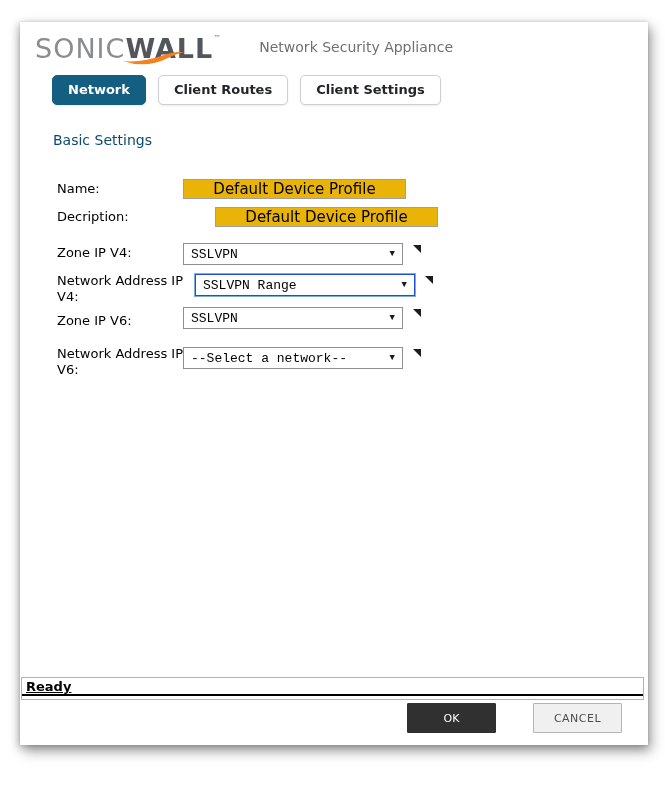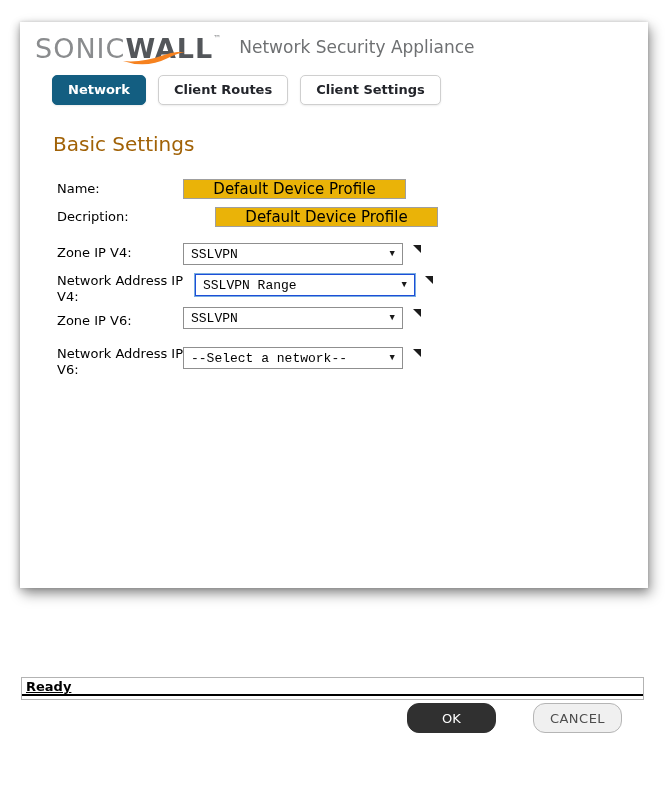--- a/index.html
+++ b/index.html
@@ -1,39 +1,39 @@
 <!DOCTYPE html>
 <html><head>
 <meta charset="utf-8">
 <style>
   * { margin:0; padding:0; box-sizing:border-box; }
   html,body { width:665px; height:788px; background:#ffffff; font-family:"DejaVu Sans","Liberation Sans",sans-serif; }
   .dialog-card {
-    position:absolute; left:20px; top:22px; width:628px; height:566px;
+    position:absolute; left:20px; top:22px; width:628px; height:723px;
     background:#ffffff;
     box-shadow: 3px 6px 12px rgba(0,0,0,0.38), -2px 2px 8px rgba(0,0,0,0.18), 0 0 3px rgba(0,0,0,0.12);
   }
   
   .header { position:absolute; left:15px; top:10px; display:flex; align-items:center; }
   .logo { position:relative; font-size:27px; letter-spacing:1px; line-height:34px; white-space:nowrap; }
   .logo .part1 { color:#8a8c8e; font-weight:400; }
   .logo .part2 { color:#53565a; font-weight:700; }
   .logo .tm { font-size:8px; color:#8a8c8e; vertical-align:top; line-height:14px; font-weight:400; }
   .swoosh { position:absolute; left:87px; bottom:0px; width:64px; height:14px; }
-  .product-name { margin-left:17px; font-size:17px; color:#6e7072; position:relative; top:-2px; }
+  .product-name { margin-left:37px; font-size:14px; color:#6e7072; position:relative; top:-2px; }
   
   .tabs { position:absolute; left:32px; top:53px; display:flex; gap:12px; }
   .tab {
     height:30px; line-height:28px; padding:0 15px; font-size:13px; font-weight:bold;
     border-radius:5px; border:1px solid #cfcfcf; background:#ffffff; color:#23252b;
     box-shadow:0 1px 2px rgba(0,0,0,0.08); cursor:default; white-space:nowrap;
   }
   .tab.active { background:#135e81; border-color:#135e81; color:#ffffff; }
   
-  .section-title { position:absolute; left:33px; top:110px; font-size:20px; color:#a16207; }
+  .section-title { position:absolute; left:33px; top:110px; font-size:14px; color:#0c4a6e; }
   
   .row { position:absolute; display:flex; align-items:flex-start; }
   .row .lbl { width:126px; font-size:13px; color:#000; line-height:16px; padding-top:2px; }
   .ctrl-wrap { display:flex; align-items:flex-start;font-family:Liberation Mono, monospace; }
   .text-input {
     width:223px; height:20px; background:#eab308; border:1px solid #9f9f9f;
     font-family:inherit; font-size:15px; color:#000; padding:1px 4px;text-align:center;
   }
   .fake-select {
     width:220px; height:22px; background:#ffffff; border:1px solid #8f8f8f;
@@ -44,21 +44,21 @@
   .fake-select .arrow { margin-left:auto; font-size:9px; color:#1a1a1a; padding-left:6px; }
   .tip-corner {
     width:0; height:0; margin-left:10px; margin-top:2px;
     border-top:8px solid #1c1c1c; border-left:8px solid transparent;
   }
   
   .status-bar { position:absolute; left:1px; right:4px; top:655px; border:1px solid #b3b3b3; background:#fff;text-decoration:underline; }
   .status-text { font-size:13px; font-weight:bold; color:#000; padding:1px 4px 0 4px; border-bottom:2px solid #000; line-height:15px; }
   .status-spacer { height:3px; }
   
-  .btn { position:absolute; top:681px; height:30px; font-family:inherit; font-size:13px; border-radius:12px; cursor:default; }
+  .btn { position:absolute; top:681px; height:30px; font-family:inherit; font-size:11px; border-radius:1px; cursor:default; }
   .btn-ok { left:387px; width:89px; background:#303030; border:1px solid #303030; color:#ffffff; }
   .btn-cancel { left:513px; width:89px; background:#f0f0f0; border:1px solid #b5b5b5; color:#4d4d4d; letter-spacing:0.5px; }
 </style>
 </head>
 <body>
 
 <div class="dialog-card">
 
   <div class="header">
     <div class="logo">

